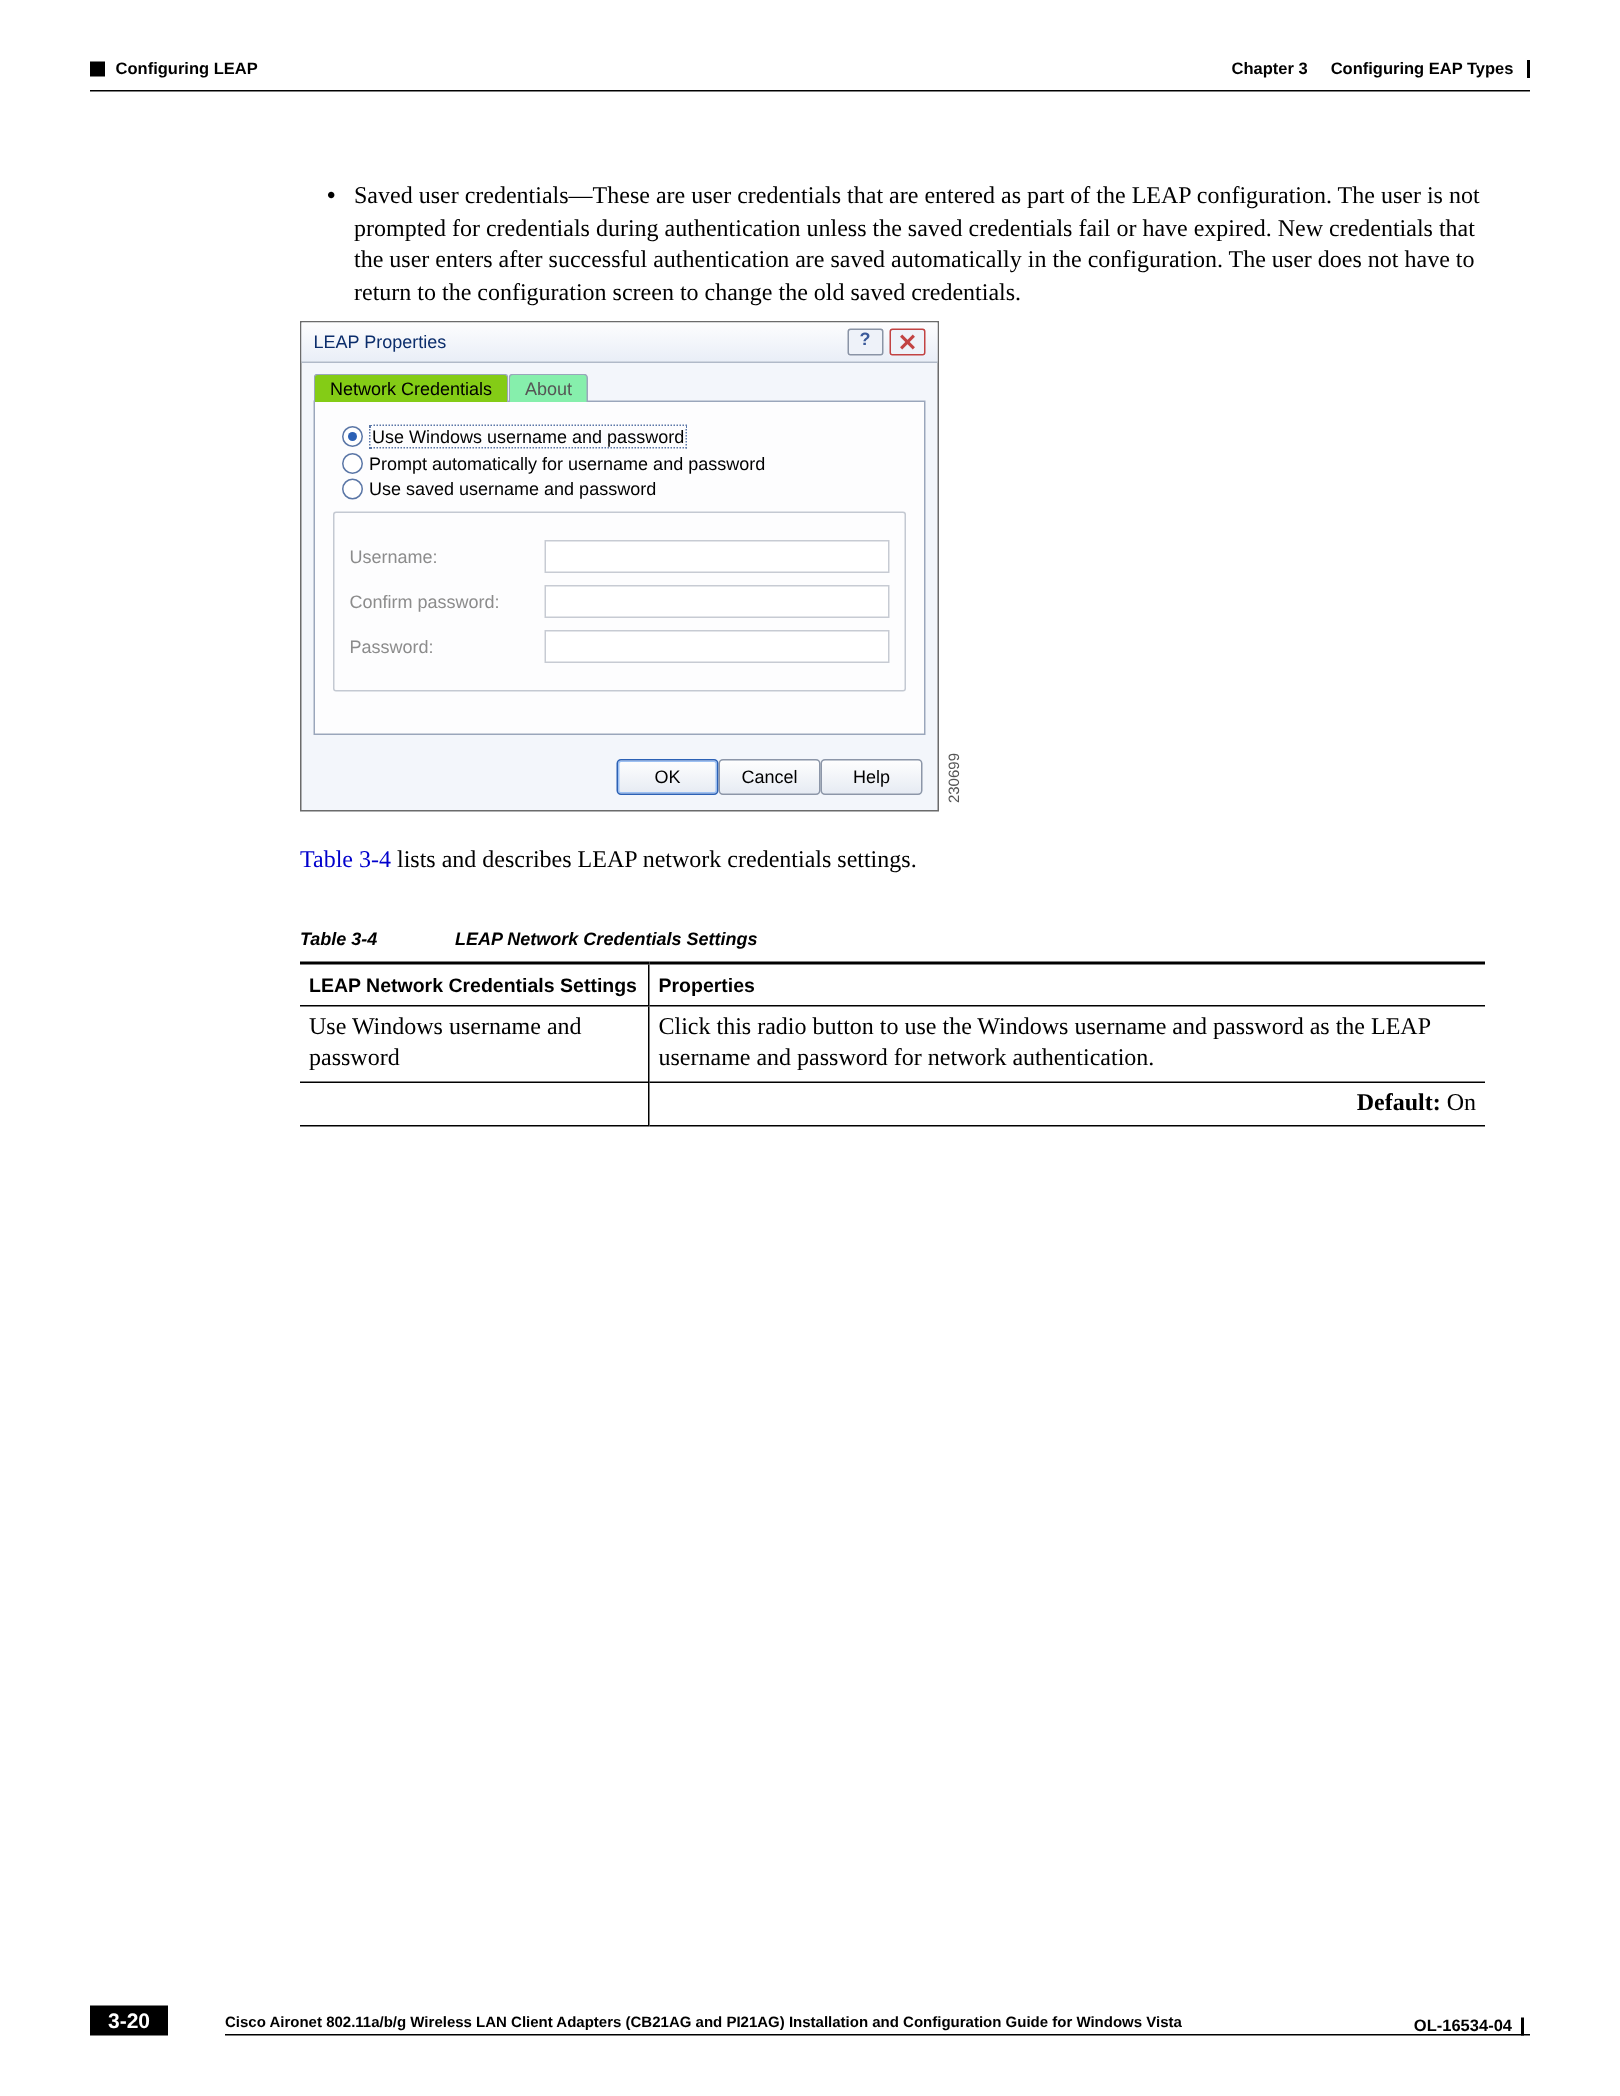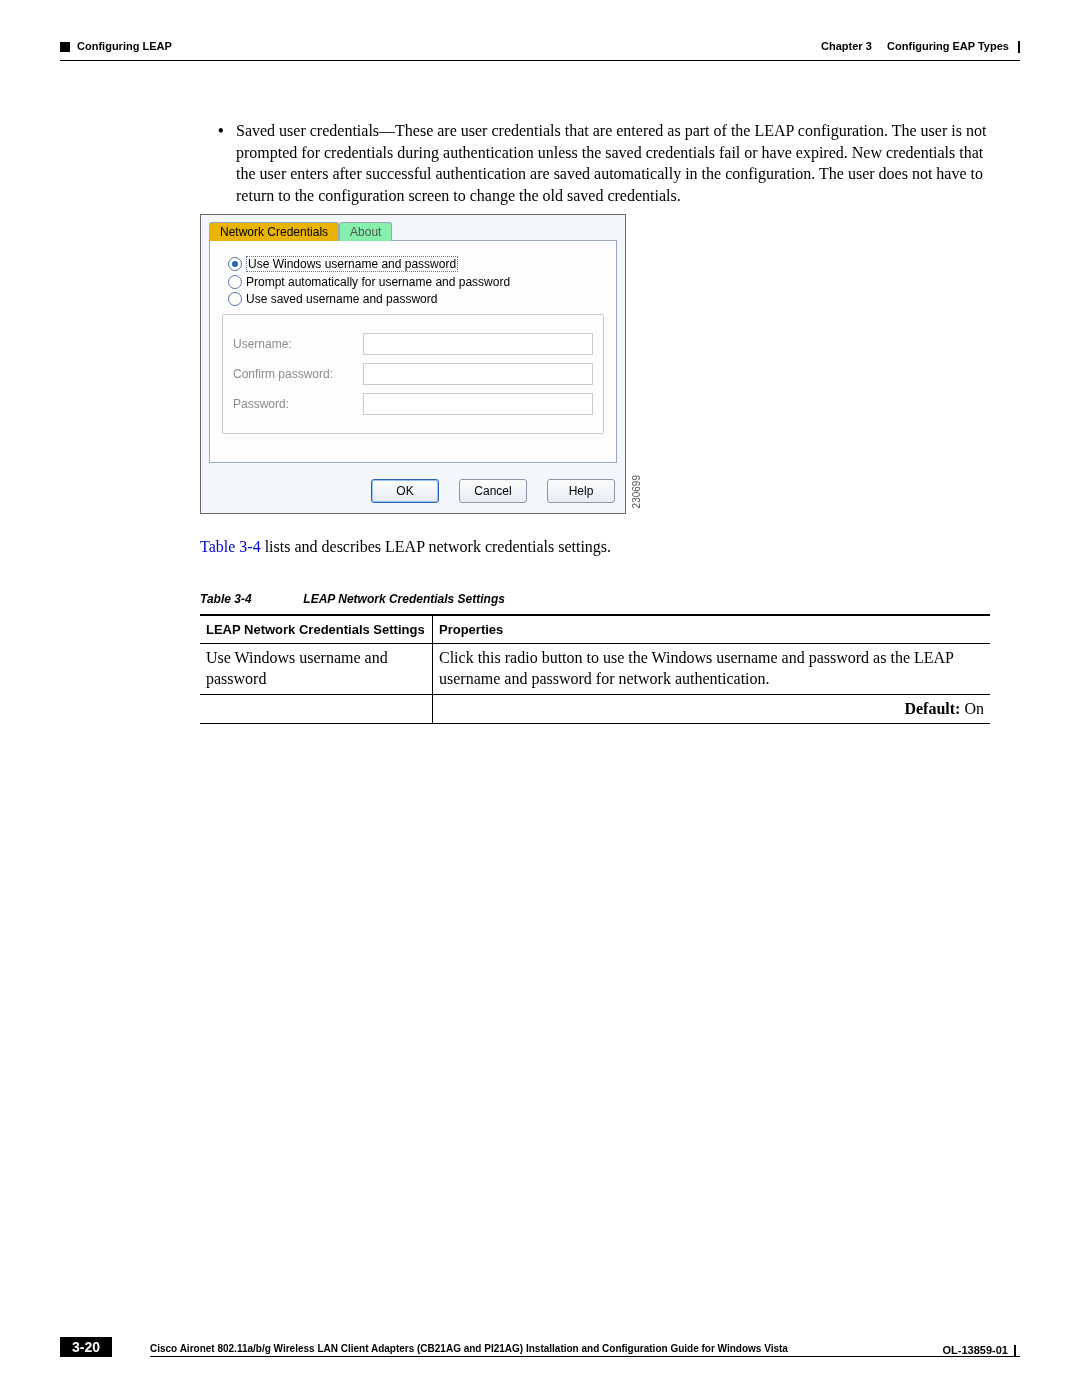--- a/index.html
+++ b/index.html
@@ -109,21 +109,21 @@
     content:""; position:absolute; left:5px; top:7px; width:12px; height:2px; background:#c24343;
   }
   .winbtn.close::before{ transform:rotate(45deg);} .winbtn.close::after{transform:rotate(-45deg);}
   .winbtn.help::after{ content:"?"; position:absolute; left:7px; top:-1px; color:#3a5a9a; font-size:12px; font-weight:bold;}
   .tabstrip {
     display:flex; gap:0; padding: 6px 8px 0 8px;
   }
   .tab {
     border:1px solid #9aa6bb; border-bottom:none;
     padding:2px 10px;
-    background:#eab308;
+    background:#84cc16;
     border-radius:3px 3px 0 0;
     position:relative; top:1px;
   }
   .tab.inactive { background:#86efac; color:#555; }
   .tabpanel {
     margin: 0 8px 6px 8px;
     border:1px solid #9aa6bb;
     background:#fdfdfe;
     padding:12px 12px 28px 12px;
   }
@@ -138,21 +138,21 @@
   .fieldset {
     border:1px solid #c4c9d2; border-radius:2px;
     padding:10px 10px; margin-top:-6px;
   }
   .field-row { display:flex; align-items:center; gap:20px; margin:8px 0; }
   .field-label { width:110px; color:#8c8c8c; }
   .field-input {
     flex:1; height:20px; border:1px solid #c7cbd3; background:#fff;
   }
   .btnbar {
-    display:flex; justify-content:flex-end; gap:20px;
+    display:flex; justify-content:flex-end; gap:0;
     padding:10px 10px 10px 0;
   }
   .btn {
     min-width:66px; height:22px; border:1px solid #8c96a8; border-radius:3px;
     background:linear-gradient(#fefefe,#e6ebf3); font-size:12px;
     display:inline-flex; align-items:center; justify-content:center;
   }
   .btn.default{ border-color:#2c61b5; box-shadow:0 0 0 1px #9cc0f2 inset; }
   .sideid {
     position:absolute; right:-18px; bottom:6px;
@@ -224,20 +224,27 @@
 
   <div class="bullet-row">
     <div class="bullet-dot">•</div>
     <div>Saved user credentials—These are user credentials that are entered as part of the LEAP configuration. The user is not prompted for credentials during authentication unless the saved credentials fail or have expired. New credentials that the user enters after successful authentication are saved automatically in the configuration. The user does not have to return to the configuration screen to change the old saved credentials.</div>
   </div>
 
 
 
   <div style="position:relative; width:424px;">
   <div class="dialog-wrap">
+    <div class="titlebar">
+      <span class="titlebar-title">LEAP Properties</span>
+      <span class="winbtns">
+        <span class="winbtn help"></span>
+        <span class="winbtn close"></span>
+      </span>
+    </div>
     <div class="tabstrip">
       <div class="tab">Network Credentials</div>
       <div class="tab inactive">About</div>
     </div>
     <div class="tabpanel">
       <div class="radios">
         <div class="radio-row">
           <span class="radio-dot sel"></span>
           <span class="dotted"><span>Use Windows username and password</span></span>
         </div>
@@ -298,14 +305,14 @@
       <td><span class="bold">Default:</span><span> On</span></td>
     </tr>
   </tbody>
     </table>
 
 </div>
 
 <div class="footer-title">Cisco Aironet 802.11a/b/g Wireless LAN Client Adapters (CB21AG and PI21AG) Installation and Configuration Guide for Windows Vista</div>
 <div class="pagenum-box">3-20</div>
 <div class="docid">
-  <span>OL-13859-01</span><span class="bar2"></span>
+  <span>OL-16534-04</span><span class="bar2"></span>
 </div>
 
 </body></html>

